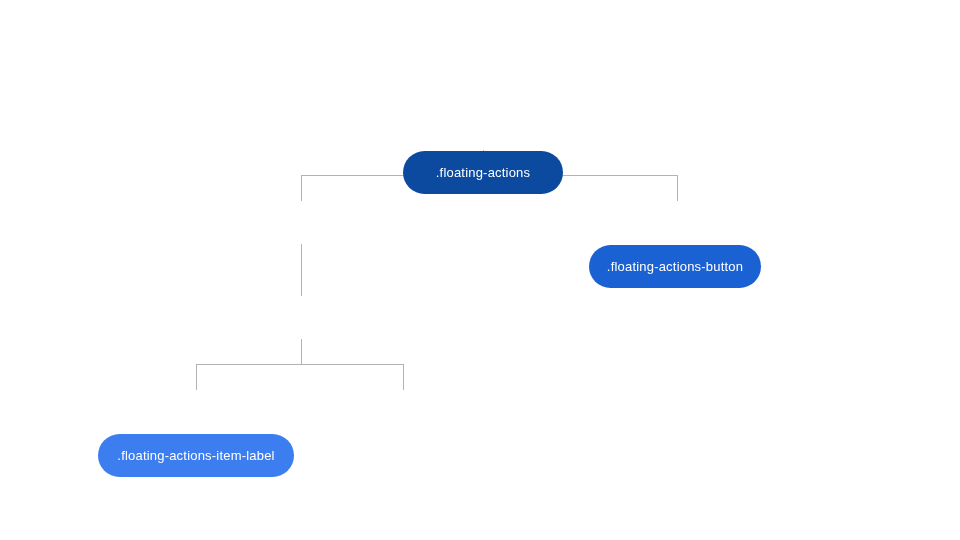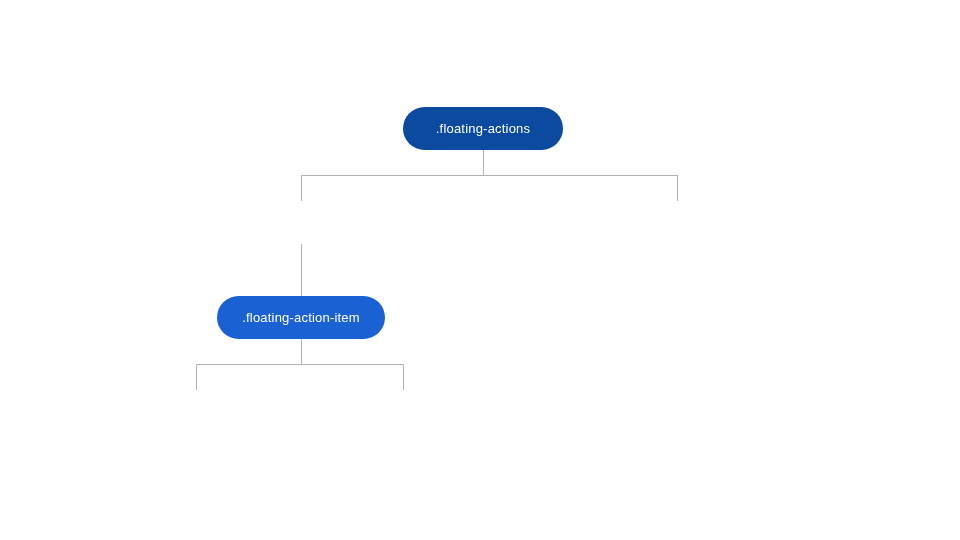--- a/index.html
+++ b/index.html
@@ -20,20 +20,21 @@
     height: 43px;
     border-radius: 21.5px;
     display: flex;
     align-items: center;
     justify-content: center;
     color: #ffffff;
     font-size: 13px;
     letter-spacing: 0.2px;
     white-space: nowrap;
     box-sizing: border-box;
+    margin-top: 44px;
   }
   .lvl-root   { background: #0b4a9f; }
   .lvl-branch { background: #1a62d3; }
   .lvl-leaf   { background: #3c7df0; }
 
   .node-root          { left: 403px; top: 107px; width: 160px; }
   .node-items         { left: 217px; top: 201px; width: 168px; }
   .node-button        { left: 589px; top: 201px; width: 172px; }
   .node-action-item   { left: 217px; top: 296px; width: 168px; }
   .node-item-label    { left:  98px; top: 390px; width: 196px; }
@@ -67,18 +68,19 @@
   <div class="line c-button-drop"></div>
   <div class="line c-items-stem"></div>
   <div class="line c-action-stem"></div>
   <div class="line c-bot-rail"></div>
   <div class="line c-label-drop"></div>
   <div class="line c-btn2-drop"></div>
 
   <div class="pill lvl-root node-root">.floating-actions</div>
 
 
+  <div class="pill lvl-branch node-button">.floating-actions-button</div>
 
-  <div class="pill lvl-branch node-action-item">.floating-action-item</div>
 
+  <div class="pill lvl-leaf node-item-label">.floating-actions-item-label</div>
 
 
 </div>
 
 </body></html>

